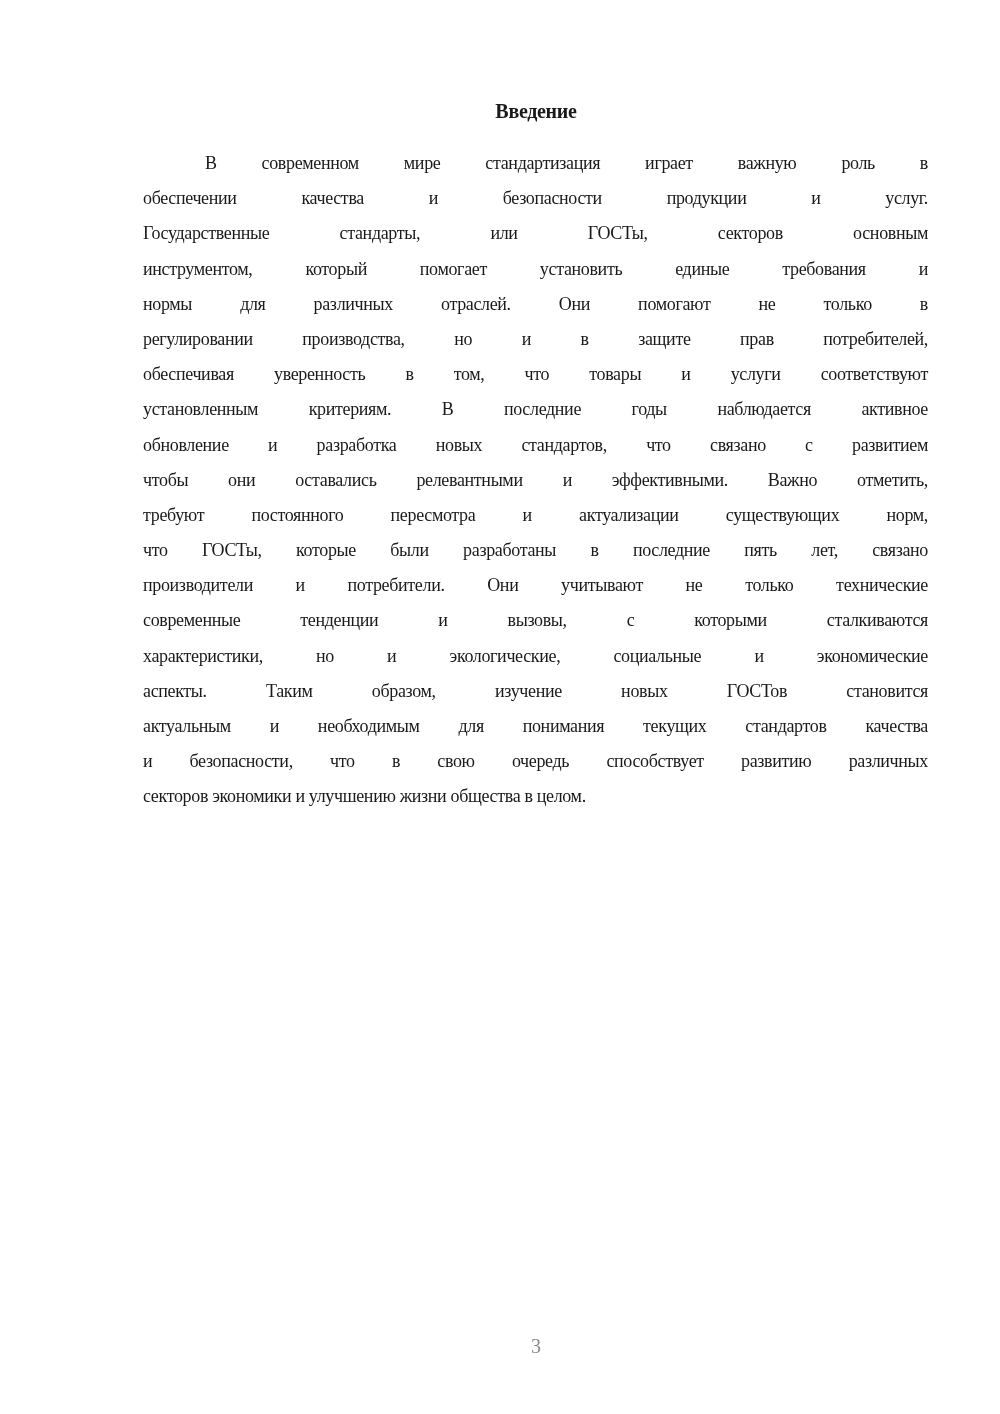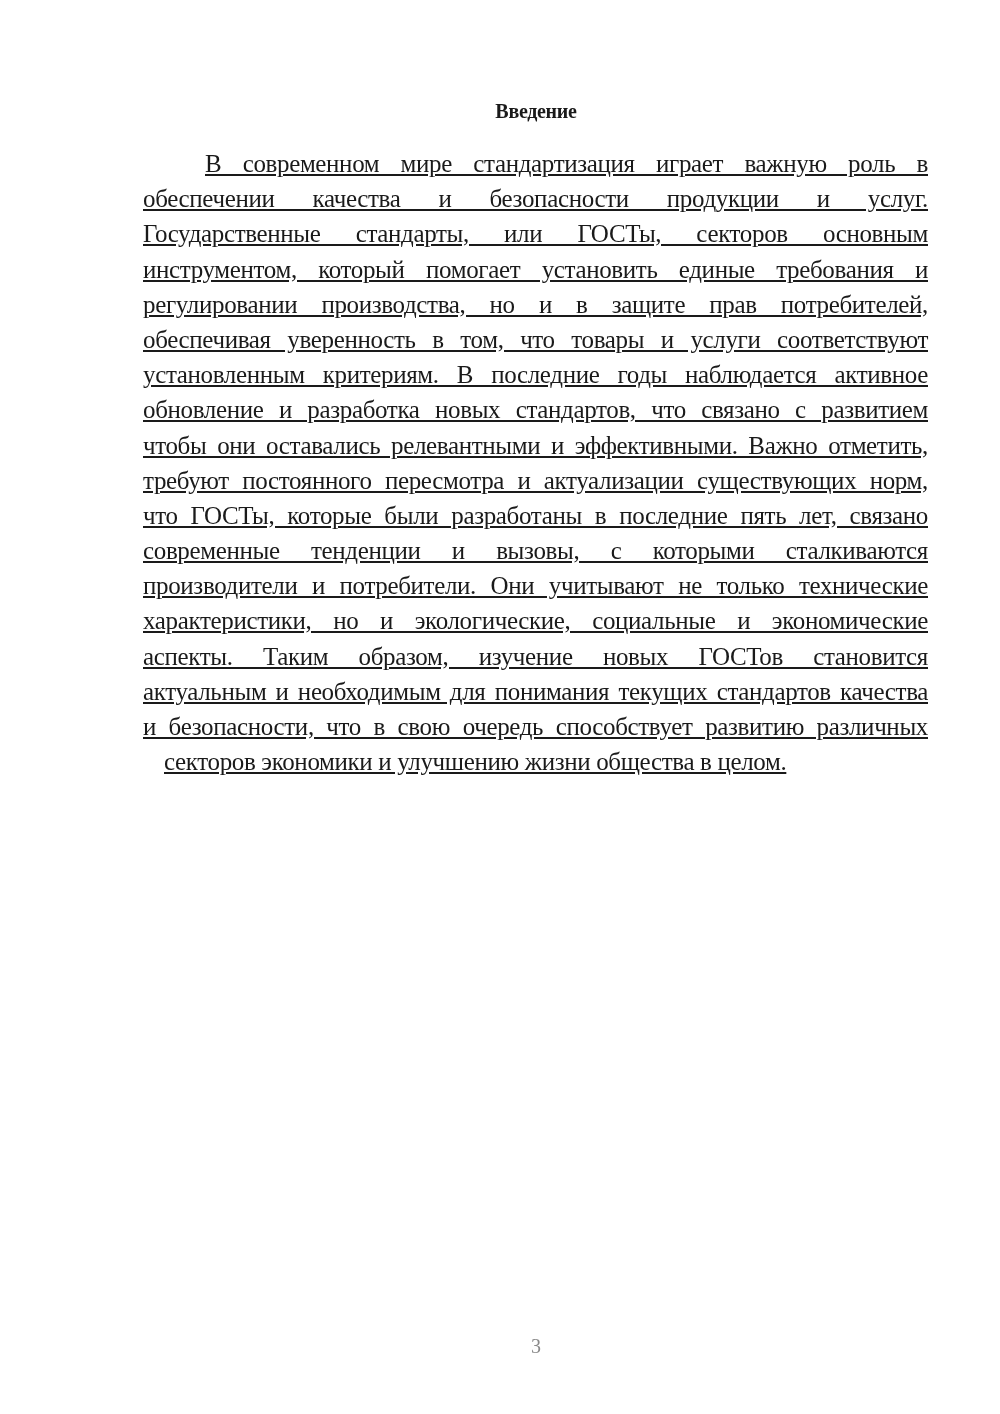--- a/index.html
+++ b/index.html
@@ -37,33 +37,31 @@
     .body-text {
       position: absolute;
       left: 143px;
       top: 146px;
       width: 785px;
     }
     .line {
       display: block;
       height: 35.2px;
       line-height: 35.2px;
-      font-size: 25px;
+      font-size: 18px;
       white-space: nowrap;
       text-align: justify;
       text-align-last: justify;
       letter-spacing: -0.35px;
-      text-decoration: underline;
     }
     .line.first {
       padding-left: 62px;
     }
     .line.last {
       text-align-last: left;
-      margin-left: 21px;
     }
     .page-number {
       position: absolute;
       top: 1334px;
       left: 0;
       width: 1072px;
       text-align: center;
       font-size: 20px;
       color: #8a8a8a;
       line-height: 24px;
@@ -73,29 +71,30 @@
 <body>
 
 <div class="page">
   <div class="heading">Введение</div>
 
   <div class="body-text">
     <span class="line first">В современном мире стандартизация играет важную роль в</span>
     <span class="line">обеспечении качества и безопасности продукции и услуг.</span>
     <span class="line">Государственные стандарты, или ГОСТы, секторов основным</span>
     <span class="line">инструментом, который помогает установить единые требования и</span>
+    <span class="line">нормы для различных отраслей. Они помогают не только в</span>
     <span class="line">регулировании производства, но и в защите прав потребителей,</span>
     <span class="line">обеспечивая уверенность в том, что товары и услуги соответствуют</span>
     <span class="line">установленным критериям. В последние годы наблюдается активное</span>
     <span class="line">обновление и разработка новых стандартов, что связано с развитием</span>
     <span class="line">чтобы они оставались релевантными и эффективными. Важно отметить,</span>
     <span class="line">требуют постоянного пересмотра и актуализации существующих норм,</span>
     <span class="line">что ГОСТы, которые были разработаны в последние пять лет, связано</span>
+    <span class="line">производители и потребители. Они учитывают не только технические</span>
     <span class="line">современные тенденции и вызовы, с которыми сталкиваются</span>
-    <span class="line">производители и потребители. Они учитывают не только технические</span>
     <span class="line">характеристики, но и экологические, социальные и экономические</span>
     <span class="line">аспекты. Таким образом, изучение новых ГОСТов становится</span>
     <span class="line">актуальным и необходимым для понимания текущих стандартов качества</span>
     <span class="line">и безопасности, что в свою очередь способствует развитию различных</span>
     <span class="line last">секторов экономики и улучшению жизни общества в целом.</span>
   </div>
 
   <div class="page-number">3</div>
 </div>
 

